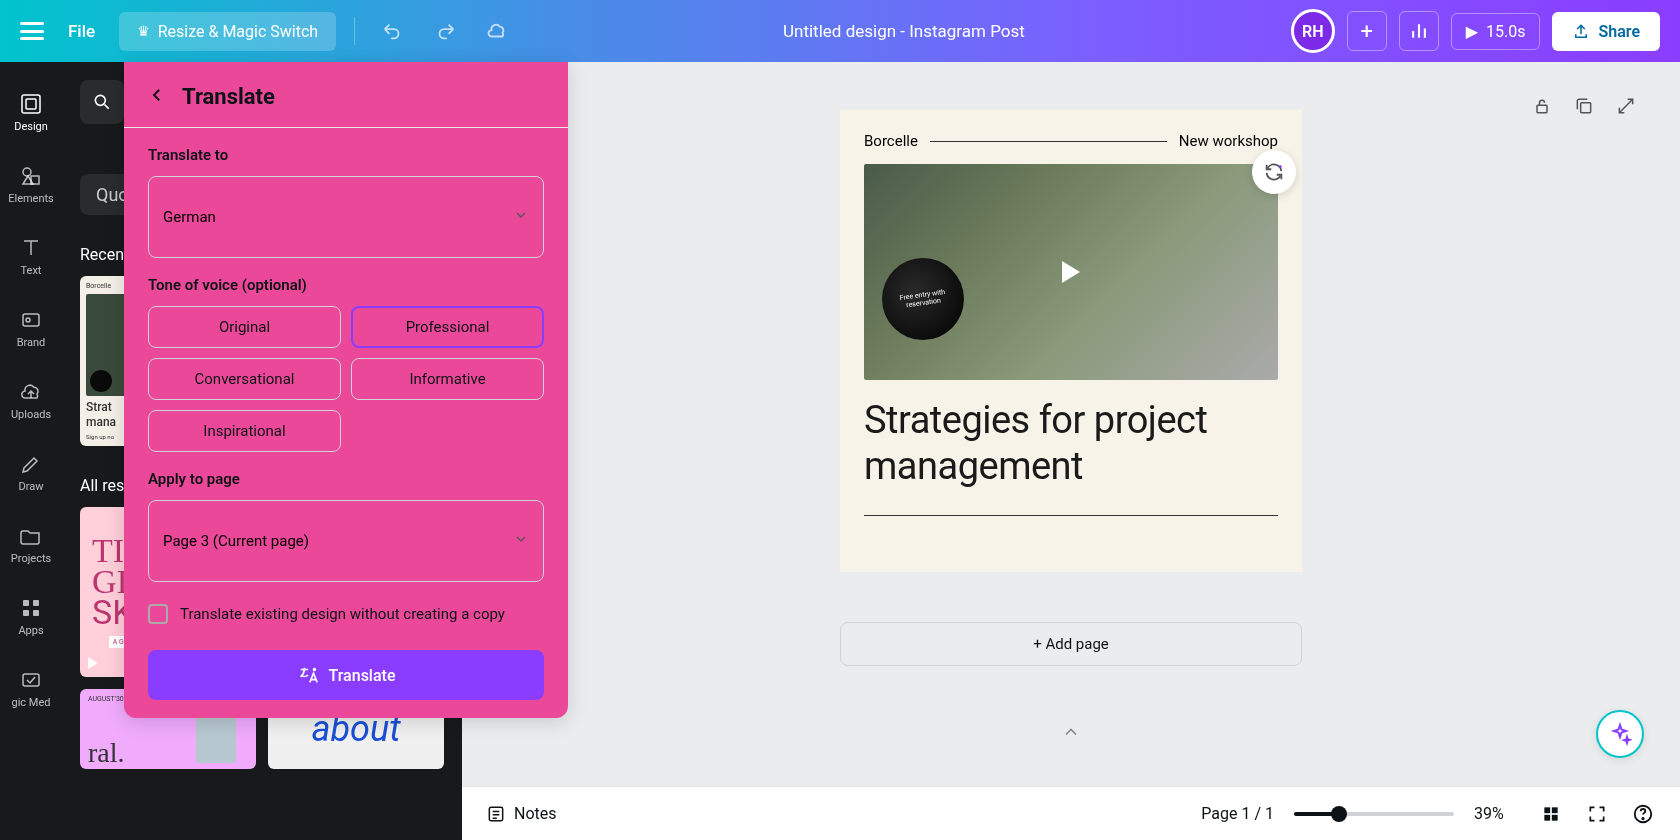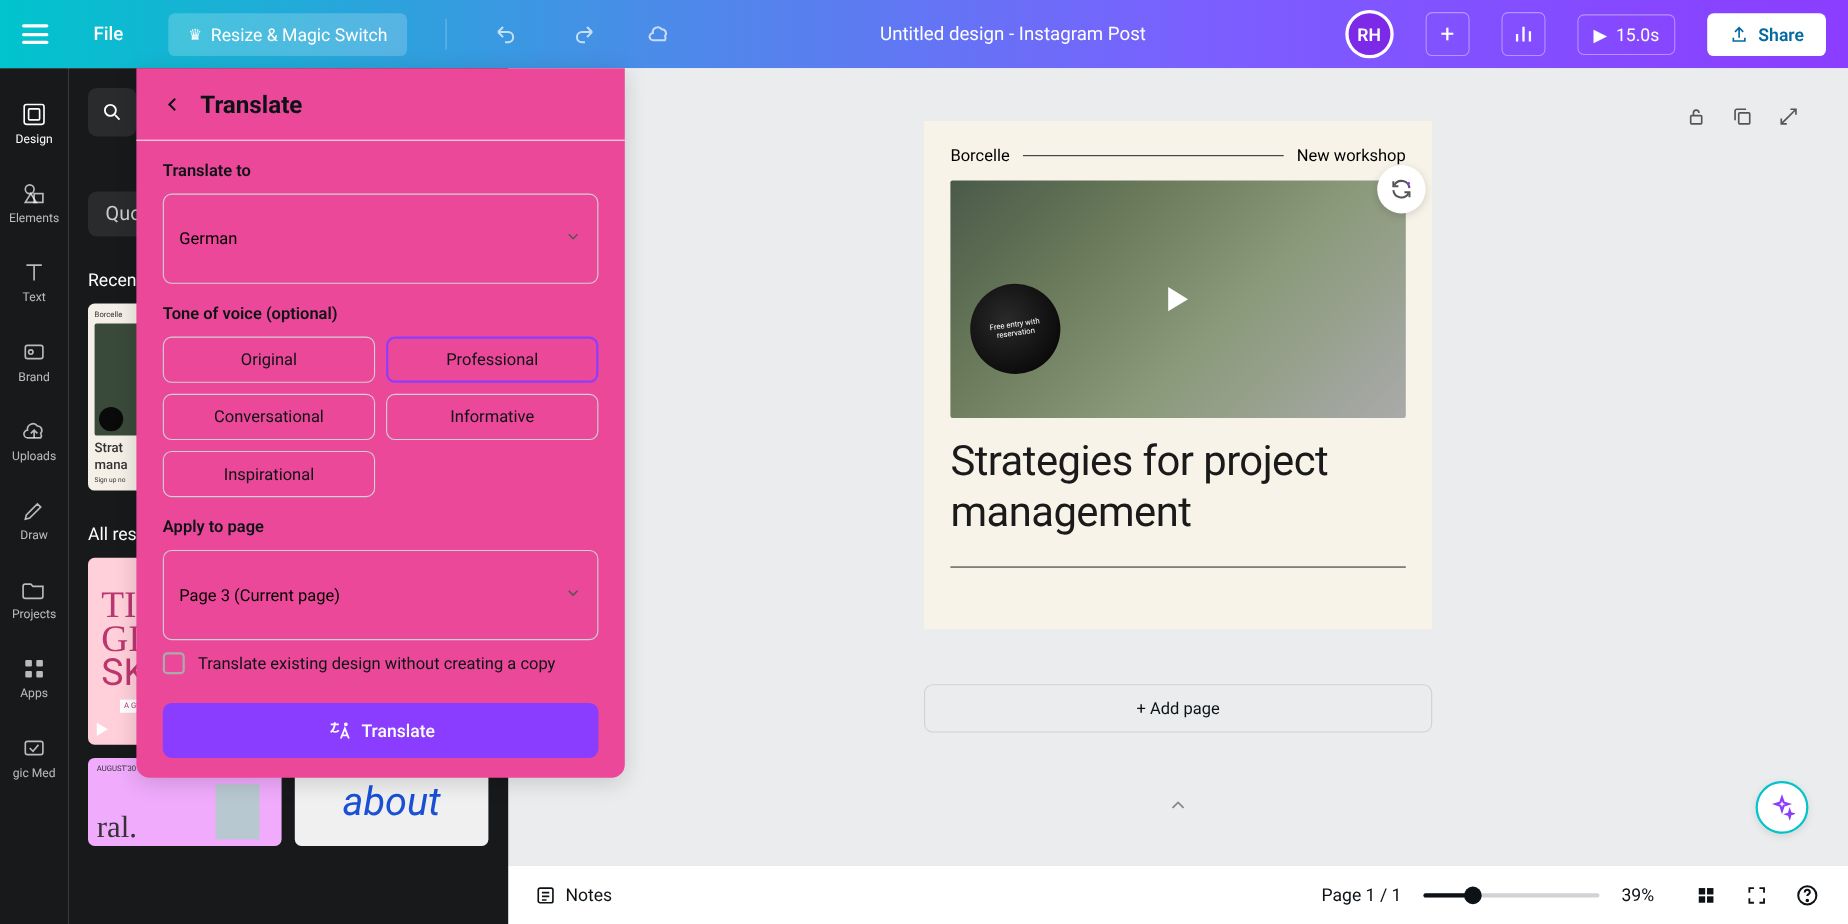--- a/index.html
+++ b/index.html
@@ -5,21 +5,21 @@
 * { margin: 0; padding: 0; box-sizing: border-box; font-family: -apple-system, BlinkMacSystemFont, "Segoe UI", Roboto, sans-serif; }
 body { width: 1680px; height: 840px; overflow: hidden; background: #f0f0f0; position: relative; }
 
 
 .header {
   height: 62px;
   background: linear-gradient(90deg, #00c4cc 0%, #4a8ce8 35%, #7b5fff 65%, #8b3dff 100%);
   display: flex;
   align-items: center;
   padding: 0 20px;
-  gap: 29px;
+  gap: 12px;
 }
 .hamburger { width: 24px; height: 18px; display: flex; flex-direction: column; justify-content: space-between; cursor: pointer; }
 .hamburger span { height: 3px; background: white; border-radius: 2px; }
 .file-btn { color: white; font-size: 17px; font-weight: 500; padding: 8px 12px; cursor: pointer; }
 .resize-btn { background: rgba(255,255,255,0.2); color: white; padding: 10px 18px; border-radius: 6px; display: flex; align-items: center; gap: 8px; font-size: 16px; cursor: pointer; }
 .crown-icon { font-size: 14px; }
 .header-icon { width: 40px; height: 40px; display: flex; align-items: center; justify-content: center; color: rgba(255,255,255,0.7); cursor: pointer; }
 .header .svg-icon { width: 22px; height: 22px; }
 .header-spacer { flex: 1; }
 .doc-title { color: white; font-size: 17px; }
@@ -63,21 +63,21 @@
 .tp-header { display: flex; align-items: center; gap: 16px; padding: 22px 24px 18px; border-bottom: 1px solid #e8e8e8; }
 .tp-back { cursor: pointer; }
 .tp-title { font-size: 22px; font-weight: 700; color: #0d1216; }
 .tp-section { padding: 18px 24px 0; }
 .tp-label { font-size: 15px; font-weight: 600; color: #0d1216; margin-bottom: 12px; }
 .tp-select { width: 100%; border: 1px solid #d0d2d6; border-radius: 8px; padding: 30px 14px; font-size: 15px; display: flex; justify-content: space-between; align-items: center; cursor: pointer; }
 .tp-chevron { color: #555; }
 .tone-grid { display: grid; grid-template-columns: 1fr 1fr; gap: 10px; }
 .tone-pill { border: 1px solid #d0d2d6; border-radius: 8px; padding: 11px; text-align: center; font-size: 15px; cursor: pointer; color: #0d1216; }
 .tone-pill.selected { border: 2px solid #8b3dff; color: #0d1216; padding: 10px; }
-.tp-checkbox-row { display: flex; align-items: center; gap: 12px; margin-top: 11px; padding: 0 24px; }
+.tp-checkbox-row { display: flex; align-items: center; gap: 12px; margin-top: 22px; padding: 0 24px; }
 .tp-checkbox { width: 20px; height: 20px; border: 2px solid #aaa; border-radius: 4px; cursor: pointer; }
 .tp-checkbox-label { font-size: 15px; color: #0d1216; }
 .tp-translate-btn { margin: 26px 24px 0; background: #8b3dff; color: white; border-radius: 8px; padding: 14px; display: flex; justify-content: center; align-items: center; gap: 10px; font-size: 16px; font-weight: 500; cursor: pointer; }
 
 
 .canvas-area { position: absolute; left: 462px; top: 62px; right: 0; bottom: 54px; background: #ebecee; }
 .canvas-toolbar { position: absolute; top: 30px; right: 40px; display: flex; gap: 14px; align-items: center; }
 .ct-icon { width: 28px; height: 28px; display: flex; align-items: center; justify-content: center; color: #555; cursor: pointer; }
 .canvas-page { position: absolute; left: 50%; top: 48px; transform: translateX(-50%); width: 462px; height: 462px; background: #f7f3e9; padding: 22px 24px; }
 .cp-header { display: flex; justify-content: space-between; align-items: center; font-size: 15px; }

